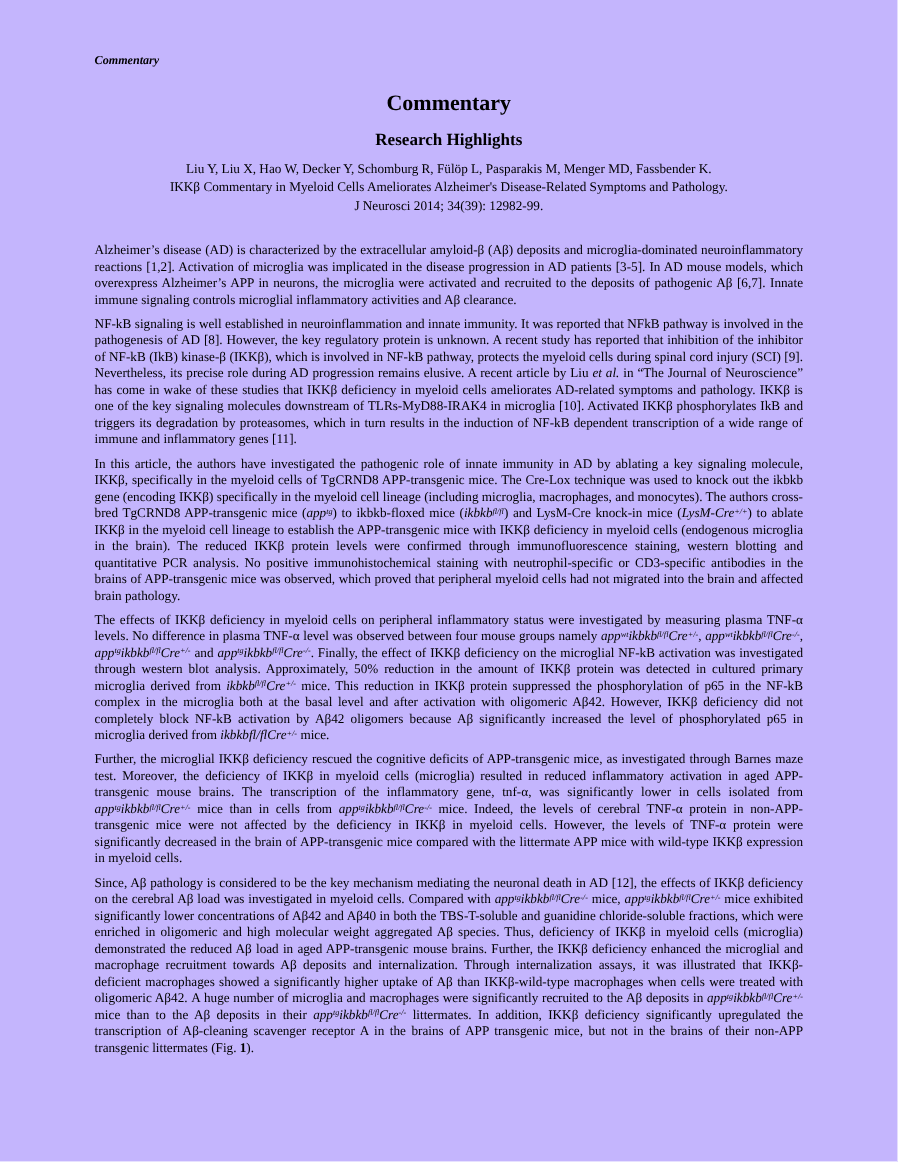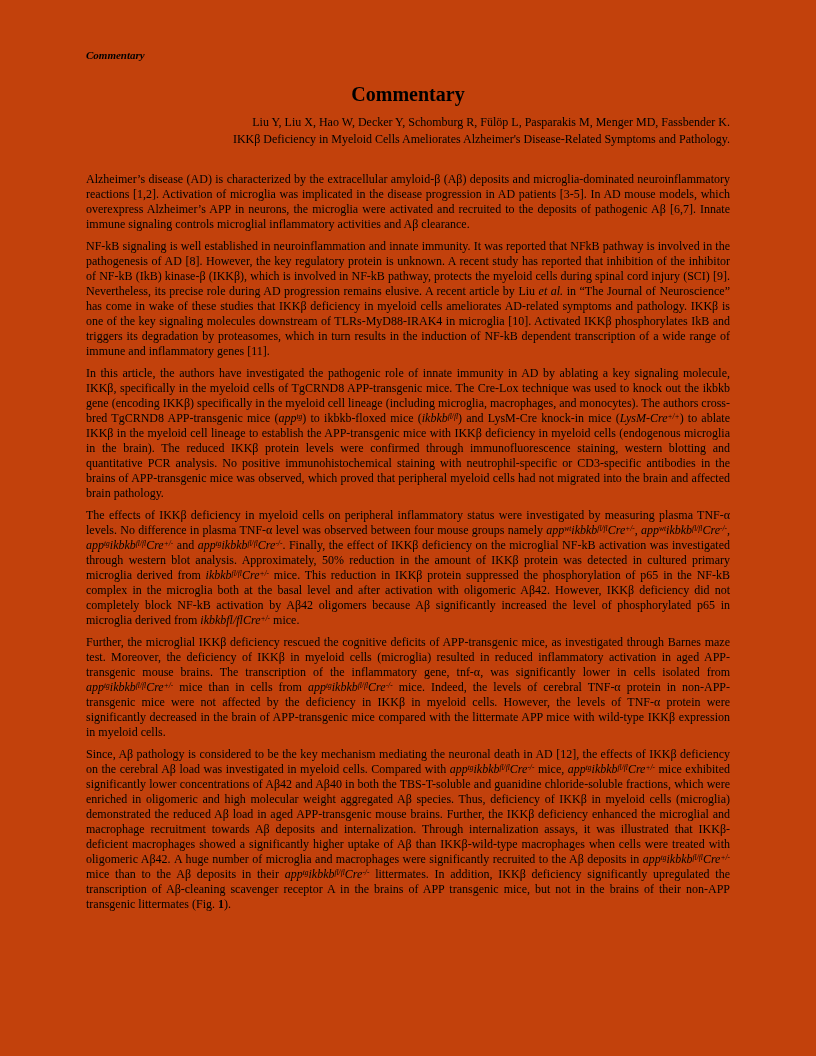--- a/index.html
+++ b/index.html
@@ -4,21 +4,21 @@
 <style>
   html, body {
     margin: 0;
     padding: 0;
     background: #ffffff;
   }
   .page {
     position: relative;
     width: 816px;
     height: 1056px;
-    background: #c2410c;
+    background: #c4b5fd;
     box-sizing: border-box;
     padding: 48px 86px 0 86px;
     overflow: hidden;
     font-family: "Liberation Serif", "DejaVu Serif", serif;
     color: #000000;
   }
   .running-head {
     display: flex;
     justify-content: space-between;
     align-items: baseline;
@@ -56,21 +56,21 @@
   }
   h3.article-title {
     margin: 14px 0 0 0;
     text-align: justify;
     font-size: 13.5px;
     line-height: 17.5px;
     font-weight: bold;
   }
   .citation {
     margin-top: 8px;
-    text-align: right;
+    text-align: center;
     font-size: 12px;
     line-height: 17px;
   }
   .article-body {
     margin-top: 24px;
     font-size: 12px;
     line-height: 15px;
     text-align: justify;
   }
   .article-body p {
@@ -91,25 +91,27 @@
 <body>
 
 <div class="page">
 
   <header class="running-head">
     <span class="rh-left">Commentary</span>
   </header>
 
   <h1 class="section-heading">Commentary</h1>
 
+  <h2 class="subsection-heading">Research Highlights</h2>
 
 
   <div class="citation">
     <div>Liu Y, Liu X, Hao W, Decker Y, Schomburg R, Fülöp L, Pasparakis M, Menger MD, Fassbender K.</div>
-    <div>IKKβ Deficiency in Myeloid Cells Ameliorates Alzheimer's Disease-Related Symptoms and Pathology.</div>
+    <div>IKKβ Commentary in Myeloid Cells Ameliorates Alzheimer's Disease-Related Symptoms and Pathology.</div>
+    <div>J Neurosci 2014; 34(39): 12982-99.</div>
   </div>
 
   <div class="article-body">
     <p><span>Alzheimer’s disease (AD) is characterized by the extracellular amyloid-β (Aβ) deposits and microglia-dominated neuroinflammatory reactions [1,2]. Activation of microglia was implicated in the disease progression in AD patients [3-5]. In AD mouse models, which overexpress Alzheimer’s APP in neurons, the microglia were activated and recruited to the deposits of pathogenic Aβ [6,7]. Innate immune signaling controls microglial inflammatory activities and Aβ clearance.</span></p>
     <p><span>NF-kB signaling is well established in neuroinflammation and innate immunity. It was reported that NFkB pathway is involved in the pathogenesis of AD [8]. However, the key regulatory protein is unknown. A recent study has reported that inhibition of the inhibitor of NF-kB (IkB) kinase-β (IKKβ), which is involved in NF-kB pathway, protects the myeloid cells during spinal cord injury (SCI) [9]. Nevertheless, its precise role during AD progression remains elusive. A recent article by Liu </span><span class="it">et al.</span><span> in “The Journal of Neuroscience” has come in wake of these studies that IKKβ deficiency in myeloid cells ameliorates AD-related symptoms and pathology. IKKβ is one of the key signaling molecules downstream of TLRs-MyD88-IRAK4 in microglia [10]. Activated IKKβ phosphorylates IkB and triggers its degradation by proteasomes, which in turn results in the induction of NF-kB dependent transcription of a wide range of immune and inflammatory genes [11].</span></p>
     <p><span>In this article, the authors have investigated the pathogenic role of innate immunity in AD by ablating a key signaling molecule, IKKβ, specifically in the myeloid cells of TgCRND8 APP-transgenic mice. The Cre-Lox technique was used to knock out the ikbkb gene (encoding IKKβ) specifically in the myeloid cell lineage (including microglia, macrophages, and monocytes). The authors cross-bred TgCRND8 APP-transgenic mice (</span><span class="it">app</span><sup class="it">tg</sup><span>) to ikbkb-floxed mice (</span><span class="it">ikbkb</span><sup class="it">fl/fl</sup><span>) and LysM-Cre knock-in mice (</span><span class="it">LysM-Cre</span><sup class="it">+/+</sup><span>) to ablate IKKβ in the myeloid cell lineage to establish the APP-transgenic mice with IKKβ deficiency in myeloid cells (endogenous microglia in the brain). The reduced IKKβ protein levels were confirmed through immunofluorescence staining, western blotting and quantitative PCR analysis. No positive immunohistochemical staining with neutrophil-specific or CD3-specific antibodies in the brains of APP-transgenic mice was observed, which proved that peripheral myeloid cells had not migrated into the brain and affected brain pathology.</span></p>
     <p><span>The effects of IKKβ deficiency in myeloid cells on peripheral inflammatory status were investigated by measuring plasma TNF-α levels. No difference in plasma TNF-α level was observed between four mouse groups namely </span><span class="it">app</span><sup class="it">wt</sup><span class="it">ikbkb</span><sup class="it">fl/fl</sup><span class="it">Cre</span><sup class="it">+/-</sup><span>, </span><span class="it">app</span><sup class="it">wt</sup><span class="it">ikbkb</span><sup class="it">fl/fl</sup><span class="it">Cre</span><sup class="it">-/-</sup><span>, </span><span class="it">app</span><sup class="it">tg</sup><span class="it">ikbkb</span><sup class="it">fl/fl</sup><span class="it">Cre</span><sup class="it">+/-</sup><span> and </span><span class="it">app</span><sup class="it">tg</sup><span class="it">ikbkb</span><sup class="it">fl/fl</sup><span class="it">Cre</span><sup class="it">-/-</sup><span>. Finally, the effect of IKKβ deficiency on the microglial NF-kB activation was investigated through western blot analysis. Approximately, 50% reduction in the amount of IKKβ protein was detected in cultured primary microglia derived from </span><span class="it">ikbkb</span><sup class="it">fl/fl</sup><span class="it">Cre</span><sup class="it">+/-</sup><span> mice. This reduction in IKKβ protein suppressed the phosphorylation of p65 in the NF-kB complex in the microglia both at the basal level and after activation with oligomeric Aβ42. However, IKKβ deficiency did not completely block NF-kB activation by Aβ42 oligomers because Aβ significantly increased the level of phosphorylated p65 in microglia derived from </span><span class="it">ikbkbfl/flCre</span><sup class="it">+/-</sup><span> mice.</span></p>
     <p><span>Further, the microglial IKKβ deficiency rescued the cognitive deficits of APP-transgenic mice, as investigated through Barnes maze test. Moreover, the deficiency of IKKβ in myeloid cells (microglia) resulted in reduced inflammatory activation in aged APP-transgenic mouse brains. The transcription of the inflammatory gene, tnf-α, was significantly lower in cells isolated from </span><span class="it">app</span><sup class="it">tg</sup><span class="it">ikbkb</span><sup class="it">fl/fl</sup><span class="it">Cre</span><sup class="it">+/-</sup><span> mice than in cells from </span><span class="it">app</span><sup class="it">tg</sup><span class="it">ikbkb</span><sup class="it">fl/fl</sup><span class="it">Cre</span><sup class="it">-/-</sup><span> mice. Indeed, the levels of cerebral TNF-α protein in non-APP-transgenic mice were not affected by the deficiency in IKKβ in myeloid cells. However, the levels of TNF-α protein were significantly decreased in the brain of APP-transgenic mice compared with the littermate APP mice with wild-type IKKβ expression in myeloid cells.</span></p>
     <p><span>Since, Aβ pathology is considered to be the key mechanism mediating the neuronal death in AD [12], the effects of IKKβ deficiency on the cerebral Aβ load was investigated in myeloid cells. Compared with </span><span class="it">app</span><sup class="it">tg</sup><span class="it">ikbkb</span><sup class="it">fl/fl</sup><span class="it">Cre</span><sup class="it">-/-</sup><span> mice, </span><span class="it">app</span><sup class="it">tg</sup><span class="it">ikbkb</span><sup class="it">fl/fl</sup><span class="it">Cre</span><sup class="it">+/-</sup><span> mice exhibited significantly lower concentrations of Aβ42 and Aβ40 in both the TBS-T-soluble and guanidine chloride-soluble fractions, which were enriched in oligomeric and high molecular weight aggregated Aβ species. Thus, deficiency of IKKβ in myeloid cells (microglia) demonstrated the reduced Aβ load in aged APP-transgenic mouse brains. Further, the IKKβ deficiency enhanced the microglial and macrophage recruitment towards Aβ deposits and internalization. Through internalization assays, it was illustrated that IKKβ-deficient macrophages showed a significantly higher uptake of Aβ than IKKβ-wild-type macrophages when cells were treated with oligomeric Aβ42. A huge number of microglia and macrophages were significantly recruited to the Aβ deposits in </span><span class="it">app</span><sup class="it">tg</sup><span class="it">ikbkb</span><sup class="it">fl/fl</sup><span class="it">Cre</span><sup class="it">+/-</sup><span> mice than to the Aβ deposits in their </span><span class="it">app</span><sup class="it">tg</sup><span class="it">ikbkb</span><sup class="it">fl/fl</sup><span class="it">Cre</span><sup class="it">-/-</sup><span> littermates. In addition, IKKβ deficiency significantly upregulated the transcription of Aβ-cleaning scavenger receptor A in the brains of APP transgenic mice, but not in the brains of their non-APP transgenic littermates (Fig. </span><span class="bd">1</span><span>).</span></p>
   </div>

